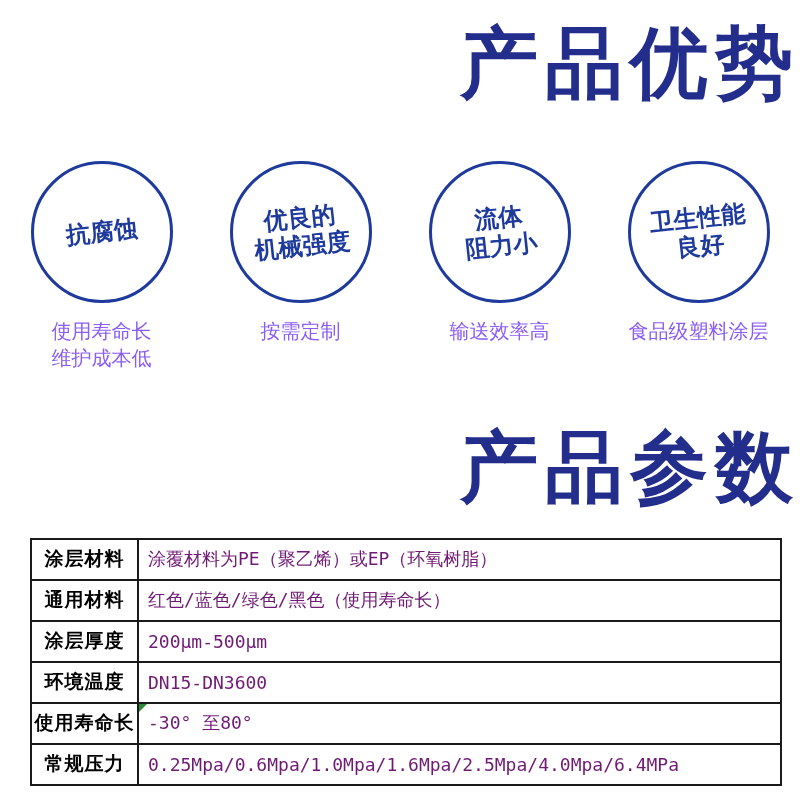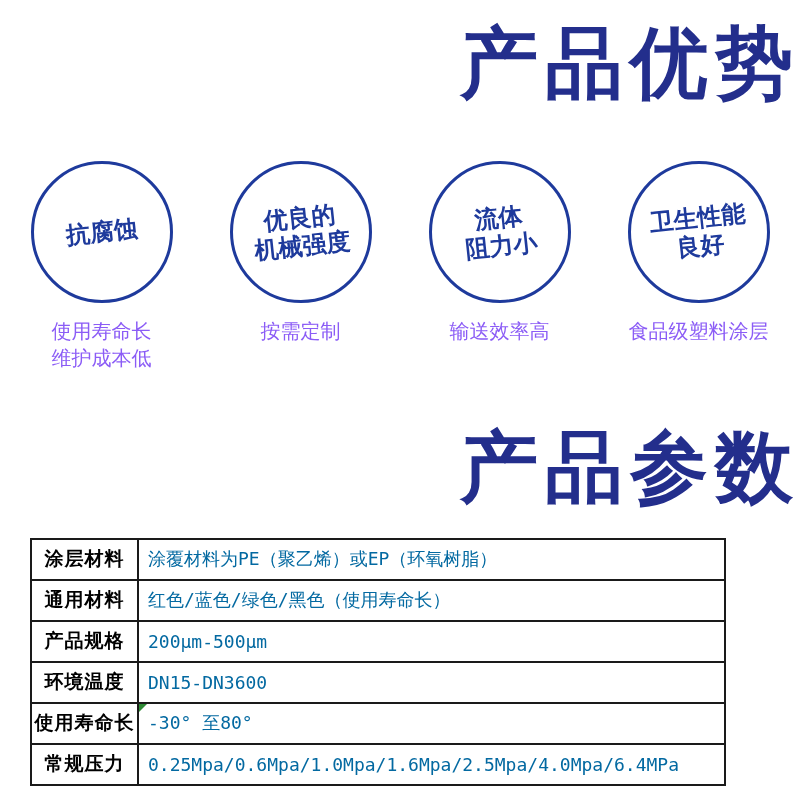--- a/index.html
+++ b/index.html
@@ -57,41 +57,41 @@
     text-align: center;
     color: #8b5cf6;
     font-size: 20px;
     line-height: 1.32;
     white-space: nowrap;
   }
   .adv-caption .line { display: block; }
   .params-table {
     border-collapse: collapse;
     table-layout: fixed;
-    width: 696px;
+    width: 752px;
     margin: 26px 0 0 30px;
   }
   .params-table td {
     border: 2px solid #1a1a1a;
     height: 37px;
     overflow: hidden;
     white-space: nowrap;
   }
   td.cell-label {
     width: 103px;
     text-align: center;
     font-weight: bold;
     font-size: 19px;
     color: #000000;
     letter-spacing: 1px;
   }
   td.cell-value {
     font-size: 18px;
     font-family: "DejaVu Sans Mono", monospace;
-    color: #0369a1;
+    color: #701a75;
     padding-left: 9px;
     position: relative;
   }
   .cell-flag {
     position: absolute;
     top: 0; left: 0;
     width: 0; height: 0;
     border-top: 8px solid #2f8a35;
     border-right: 8px solid transparent;
   }
@@ -159,21 +159,21 @@
   <tbody>
     <tr>
       <td class="cell-label">涂层材料</td>
       <td class="cell-value">涂覆材料为PE（聚乙烯）或EP（环氧树脂）</td>
     </tr>
     <tr>
       <td class="cell-label">通用材料</td>
       <td class="cell-value">红色/蓝色/绿色/黑色（使用寿命长）</td>
     </tr>
     <tr>
-      <td class="cell-label">产品规格</td>
+      <td class="cell-label">涂层厚度</td>
       <td class="cell-value">200μm-500μm</td>
     </tr>
     <tr>
       <td class="cell-label">环境温度</td>
       <td class="cell-value">DN15-DN3600</td>
     </tr>
     <tr>
       <td class="cell-label">使用寿命长</td>
       <td class="cell-value">
         <span class="cell-flag"></span>

